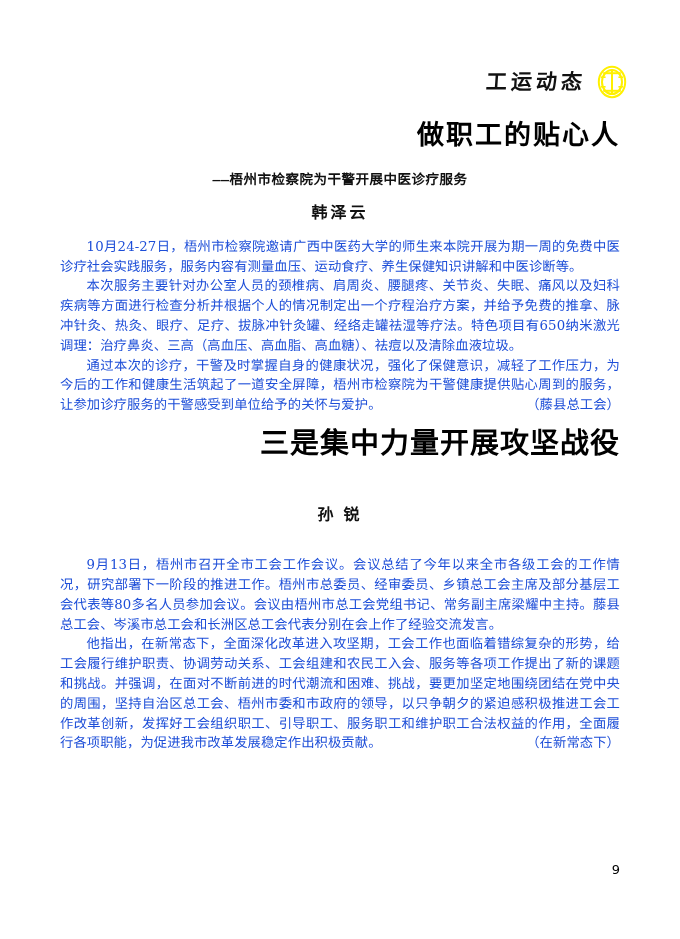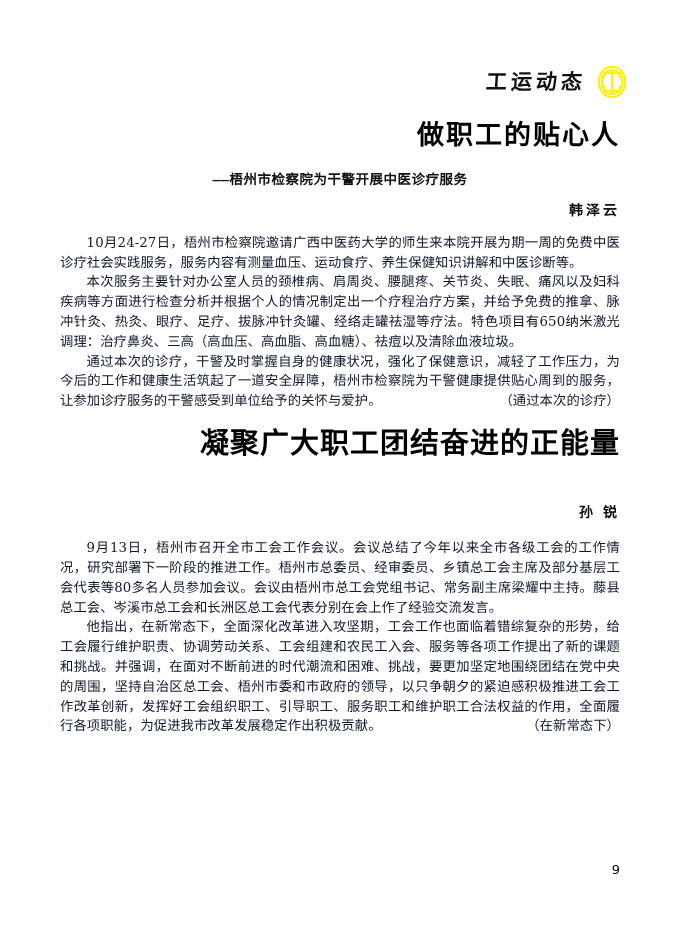--- a/index.html
+++ b/index.html
@@ -81,48 +81,48 @@
     text-align: center;
     font-family: Liberation Mono, monospace;
     font-size: 13.5px;
     font-weight: 700;
     letter-spacing: 0.5px;
     margin: 16px 0 0 0;
     color: #111111;
   }
 
   .article-byline {
-    text-align: right;
-    font-family: Liberation Sans, sans-serif;
-    font-size: 14px;
+    text-align: center;
+    font-family: Liberation Serif, serif;
+    font-size: 16px;
     font-weight: 700;
     letter-spacing: 3px;
     margin: 11px 0 0 0;
     color: #111111;
   }
   #article-2 .article-byline {
     margin-top: 40px;
   }
 
   .article-body {
     margin-top: 14px;
   }
   #article-2 .article-body {
-    margin-top: 17px;
+    margin-top: 30px;
   }
 
   .para {
     margin: 0;
     font-family: "DejaVu Serif", "Liberation Serif", serif;
     font-size: 13.3px;
     line-height: 19.8px;
     text-align: justify;
     text-justify: inter-ideograph;
     text-indent: 2em;
-    color: #0f172a;
+    color: #1d4ed8;
     letter-spacing: 0.1px;
   }
   .para + .para { margin-top: 0; }
 
   .para .attribution {
     float: right;
     text-indent: 0;
   }
 
   
@@ -159,26 +159,26 @@
     </svg>
   </div>
 
   <div class="article" id="article-1">
     <h1 class="article-title">做职工的贴心人</h1>
     <p class="article-subtitle">——梧州市检察院为干警开展中医诊疗服务</p>
     <p class="article-byline">韩泽云</p>
     <div class="article-body">
       <p class="para">10月24-27日，梧州市检察院邀请广西中医药大学的师生来本院开展为期一周的免费中医诊疗社会实践服务，服务内容有测量血压、运动食疗、养生保健知识讲解和中医诊断等。</p>
       <p class="para">本次服务主要针对办公室人员的颈椎病、肩周炎、腰腿疼、关节炎、失眠、痛风以及妇科疾病等方面进行检查分析并根据个人的情况制定出一个疗程治疗方案，并给予免费的推拿、脉冲针灸、热灸、眼疗、足疗、拔脉冲针灸罐、经络走罐祛湿等疗法。特色项目有650纳米激光调理：治疗鼻炎、三高（高血压、高血脂、高血糖）、祛痘以及清除血液垃圾。</p>
-      <p class="para"><span>通过本次的诊疗，干警及时掌握自身的健康状况，强化了保健意识，减轻了工作压力，为今后的工作和健康生活筑起了一道安全屏障，梧州市检察院为干警健康提供贴心周到的服务，让参加诊疗服务的干警感受到单位给予的关怀与爱护。</span><span class="attribution">（通过本次的诊疗）</span></p>
+      <p class="para"><span>通过本次的诊疗，干警及时掌握自身的健康状况，强化了保健意识，减轻了工作压力，为今后的工作和健康生活筑起了一道安全屏障，梧州市检察院为干警健康提供贴心周到的服务，让参加诊疗服务的干警感受到单位给予的关怀与爱护。</span><span class="attribution">（藤县总工会）</span></p>
     </div>
   </div>
 
   <div class="article" id="article-2">
-    <h1 class="article-title">凝聚广大职工团结奋进的正能量</h1>
+    <h1 class="article-title">三是集中力量开展攻坚战役</h1>
     <p class="article-byline">孙 锐</p>
     <div class="article-body">
       <p class="para">9月13日，梧州市召开全市工会工作会议。会议总结了今年以来全市各级工会的工作情况，研究部署下一阶段的推进工作。梧州市总委员、经审委员、乡镇总工会主席及部分基层工会代表等80多名人员参加会议。会议由梧州市总工会党组书记、常务副主席梁耀中主持。藤县总工会、岑溪市总工会和长洲区总工会代表分别在会上作了经验交流发言。</p>
       <p class="para"><span>他指出，在新常态下，全面深化改革进入攻坚期，工会工作也面临着错综复杂的形势，给工会履行维护职责、协调劳动关系、工会组建和农民工入会、服务等各项工作提出了新的课题和挑战。并强调，在面对不断前进的时代潮流和困难、挑战，要更加坚定地围绕团结在党中央的周围，坚持自治区总工会、梧州市委和市政府的领导，以只争朝夕的紧迫感积极推进工会工作改革创新，发挥好工会组织职工、引导职工、服务职工和维护职工合法权益的作用，全面履行各项职能，为促进我市改革发展稳定作出积极贡献。</span><span class="attribution">（在新常态下）</span></p>
     </div>
   </div>
 
   <div class="page-number">9</div>
 
 </div>

